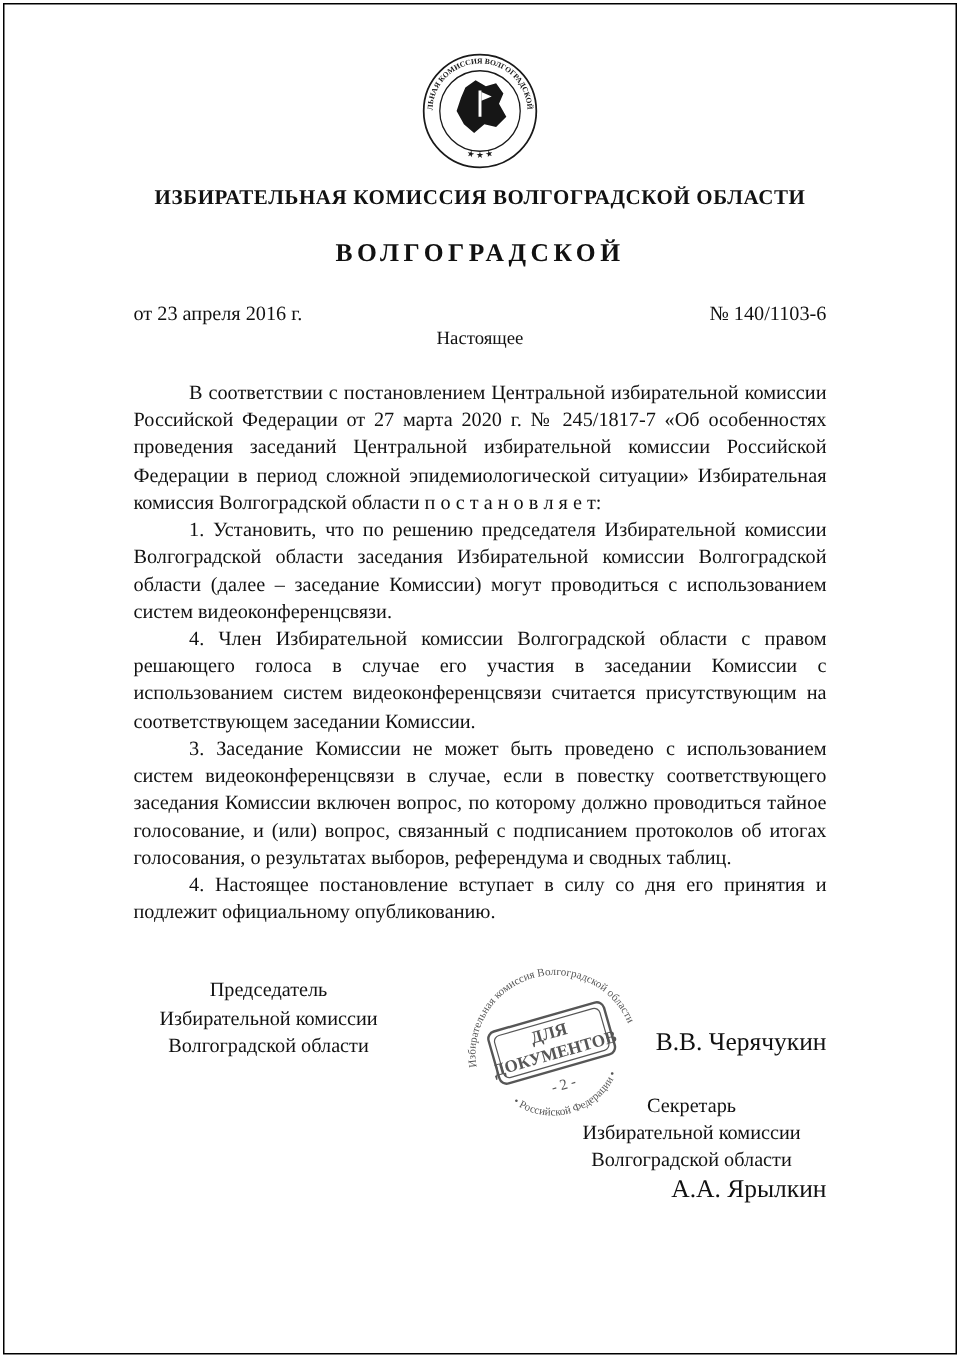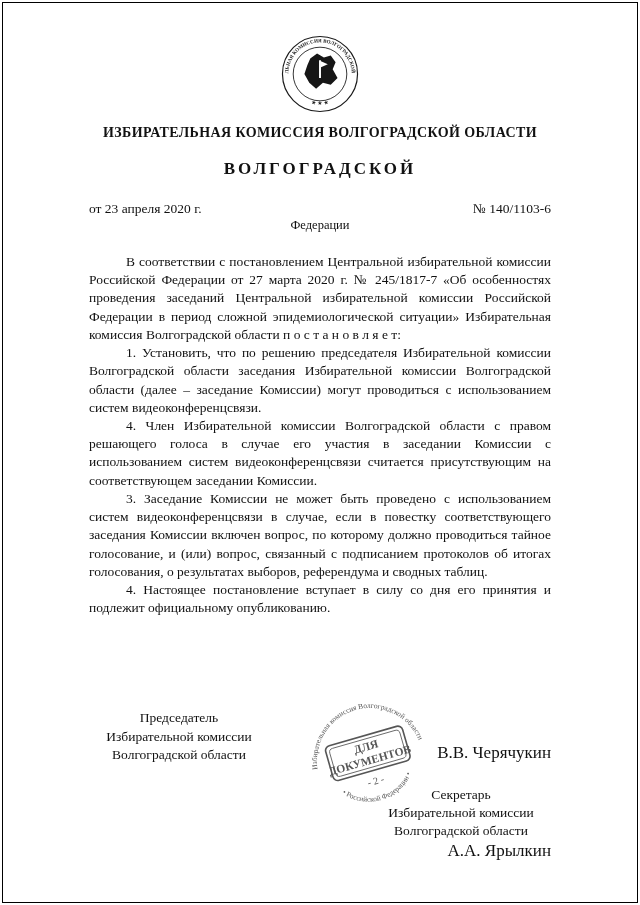--- a/index.html
+++ b/index.html
@@ -54,21 +54,21 @@
   }
   .body-text { margin-top:20px; }
   .body-text p {
     font-size:13.5px;
     line-height:1.35;
     text-align:justify;
     text-indent:37px;
   }
   .signatures {
     position:relative;
-    margin-top:92px;
+    margin-top:34px;
   }
   .sig-row {
     display:flex;
     justify-content:space-between;
     align-items:flex-end;
   }
   .sig-row + .sig-row { margin-top:22px;flex-direction:column; }
   .sig-pos {
     white-space:pre-line;
     text-align:center;
@@ -112,25 +112,25 @@
       <path fill="#ffffff" d="M 39 26 l 2 0 l 0 18 l -2 0 Z"></path>
       <path fill="#ffffff" d="M 41 27 l 7 3 l -7 3 Z"></path>
     </svg>
   </div>
 
   <div class="org-title">ИЗБИРАТЕЛЬНАЯ КОМИССИЯ ВОЛГОГРАДСКОЙ ОБЛАСТИ</div>
 
   <div class="doc-type">ВОЛГОГРАДСКОЙ</div>
 
   <div class="meta-row">
-    <span>от 23 апреля 2020 г.</span>
+    <span>от 23 апреля 2016 г.</span>
     <span>№ 140/1103-6</span>
   </div>
 
-  <div class="city">Федерации</div>
+  <div class="city">Настоящее</div>
 
 
   <div class="body-text">
     <p>В соответствии с постановлением Центральной избирательной комиссии Российской Федерации от 27 марта 2020 г. № 245/1817-7 «Об особенностях проведения заседаний Центральной избирательной комиссии Российской Федерации в период сложной эпидемиологической ситуации» Избирательная комиссия Волгоградской области п о с т а н о в л я е т:</p>
     <p>1. Установить, что по решению председателя Избирательной комиссии Волгоградской области заседания Избирательной комиссии Волгоградской области (далее – заседание Комиссии) могут проводиться с использованием систем видеоконференцсвязи.</p>
     <p>4. Член Избирательной комиссии Волгоградской области с правом решающего голоса в случае его участия в заседании Комиссии с использованием систем видеоконференцсвязи считается присутствующим на соответствующем заседании Комиссии.</p>
     <p>3. Заседание Комиссии не может быть проведено с использованием систем видеоконференцсвязи в случае, если в повестку соответствующего заседания Комиссии включен вопрос, по которому должно проводиться тайное голосование, и (или) вопрос, связанный с подписанием протоколов об итогах голосования, о результатах выборов, референдума и сводных таблиц.</p>
     <p>4. Настоящее постановление вступает в силу со дня его принятия и подлежит официальному опубликованию.</p>
   </div>
 

